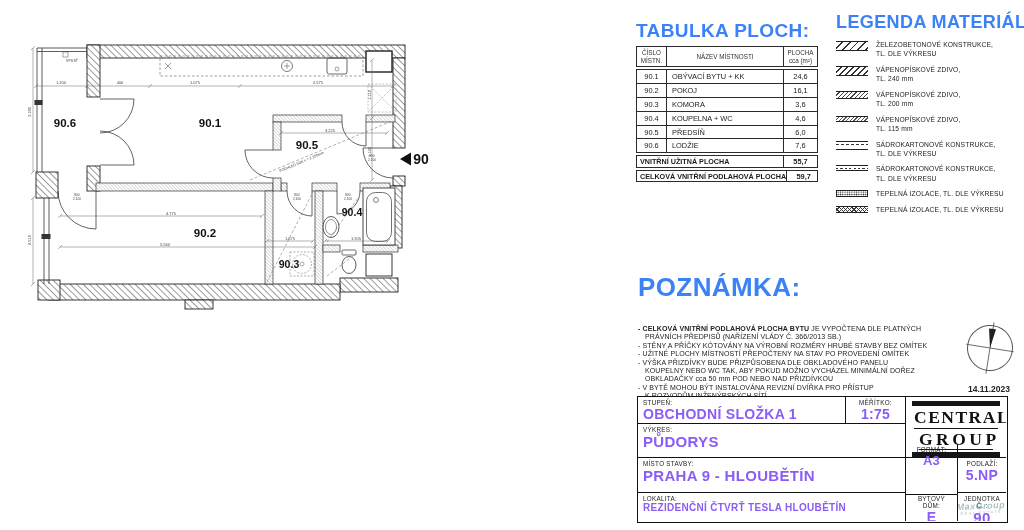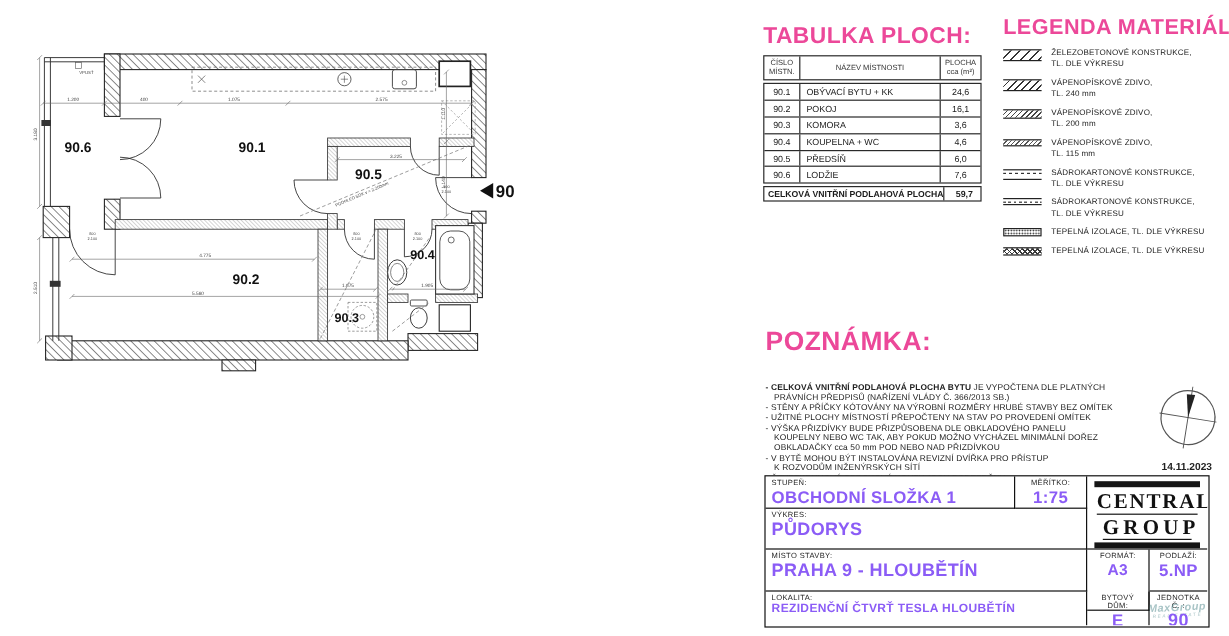--- a/index.html
+++ b/index.html
@@ -1,19 +1,19 @@
 <!DOCTYPE html>
 <html><head>
 <meta charset="utf-8">
 <style>
   html,body{margin:0;padding:0}
   body{width:1024px;height:530px;position:relative;background:#fff;overflow:hidden;
        font-family:"Liberation Sans",sans-serif;color:#1a1a1a;-webkit-font-smoothing:antialiased}
   .abs{position:absolute}
-  .sec-title{font-weight:bold;font-size:18px;letter-spacing:.4px;color:#ec4899;white-space:nowrap}
+  .sec-title{font-weight:bold;font-size:18px;letter-spacing:.4px;color:#3b82f6;white-space:nowrap}
 
   
   #area-table{left:636px;top:20px;width:182px}
   #area-table .sec-title{margin-bottom:4px;font-size:19px}
   .tbox{border:1.2px solid #2a2a2a;box-sizing:border-box}
   .thead{display:flex;height:21px;margin-bottom:2px;align-items:stretch}
   .th{display:flex;flex-direction:column;justify-content:center;text-align:center;
       font-size:6.3px;line-height:1.25;color:#333}
   .c1{width:29px;flex:none;border-right:1.1px solid #2a2a2a}
   .c2{flex:1;border-right:1.1px solid #2a2a2a}
@@ -48,36 +48,36 @@
        background-image:repeating-linear-gradient(90deg,#333 0 2.2px,rgba(0,0,0,0) 2.2px 4.4px);
        background-size:100% 1px;background-position:0 center;background-repeat:no-repeat}
   .sw7{height:7px;border:.6px solid #222;
        background:radial-gradient(circle,#222 .7px,rgba(0,0,0,0) .8px);background-size:2.3px 2.3px}
   .sw8{height:7px;border-top:1px solid #222;border-bottom:1px solid #222;
        background:repeating-linear-gradient(45deg,rgba(255,255,255,0) 0 2px,#333 2px 3px),
                   repeating-linear-gradient(135deg,#fff 0 2px,#444 2px 3px)}
 
   
   #notes{left:638px;top:272px;width:380px}
-  #notes .sec-title{font-size:22px;margin-bottom:22px}
+  #notes .sec-title{font-size:26px;margin-bottom:22px}
   .nline{font-size:7px;line-height:8.4px;letter-spacing:.1px;white-space:nowrap;color:#222}
   .nline.ind{padding-left:7px}
 
   
   #tblock{left:637px;top:396px;width:371px;height:127px;border:1.6px solid #111;box-sizing:border-box;background:#fff}
   .cell{position:absolute;box-sizing:border-box;border-right:1.2px solid #111;border-bottom:1.2px solid #111;padding:2px 5px;overflow:hidden}
   .clabel{font-size:6.3px;letter-spacing:.3px;color:#222}
   .cval{font-weight:bold;color:#8b5cf6;letter-spacing:.3px;white-space:nowrap}
   .ctr{text-align:center}
   #c-stupen{left:0;top:0;width:208px;height:27px}
   #c-meritko{left:208px;top:0;width:60px;height:27px}
   #c-logo{left:268px;top:0;width:100px;height:61px;border-right:none;padding:4px 5px}
   #c-vykres{left:0;top:27px;width:268px;height:34px}
   #c-misto{left:0;top:61px;width:268px;height:35px}
-  #c-format{left:268px;top:61px;width:52px;height:51px}
+  #c-format{left:268px;top:47px;width:52px;height:51px}
   #c-podlazi{left:320px;top:61px;width:48px;height:35px;border-right:none}
   #c-lokalita{left:0;top:96px;width:268px;height:28px;border-bottom:none}
   #c-bytovy{left:268px;top:96px;width:52px;height:28px;border-bottom:none}
   #c-jednotka{left:320px;top:96px;width:48px;height:28px;border:none}
   .lgbar{height:5px;background:#151515;margin:0 1px}
   .lgword{font-family:"Liberation Serif",serif;font-weight:bold;font-size:17.5px;text-align:center;
           line-height:1.18;color:#111}
   .lgword.w1{letter-spacing:1.5px;border-bottom:1.4px solid #151515;margin:1px 3px 0}
   .lgword.w2{letter-spacing:3.5px;border-bottom:1.4px solid #151515;margin:0 8px 2px}
   #wm{position:absolute;left:-16px;top:8px;width:78px;text-align:center;color:rgba(95,145,150,.55);
@@ -281,20 +281,24 @@
         <span class="td c3">6,0</span>
       </div>
       <div class="trow">
         <span class="td c1">90.6</span>
         <span class="td c2">LODŽIE</span>
         <span class="td c3">7,6</span>
       </div>
     </div>
   <div id="t-sums">
       <div class="tsum">
+        <span class="lab">VNITŘNÍ UŽITNÁ PLOCHA</span>
+        <span class="val">55,7</span>
+      </div>
+      <div class="tsum">
         <span class="lab">CELKOVÁ VNITŘNÍ PODLAHOVÁ PLOCHA</span>
         <span class="val">59,7</span>
       </div>
     </div>
 </div>
 
 <div id="legend" class="abs">
   <div class="sec-title">LEGENDA MATERIÁLŮ:</div>
   <div id="legend-items">
       <div class="litem">

